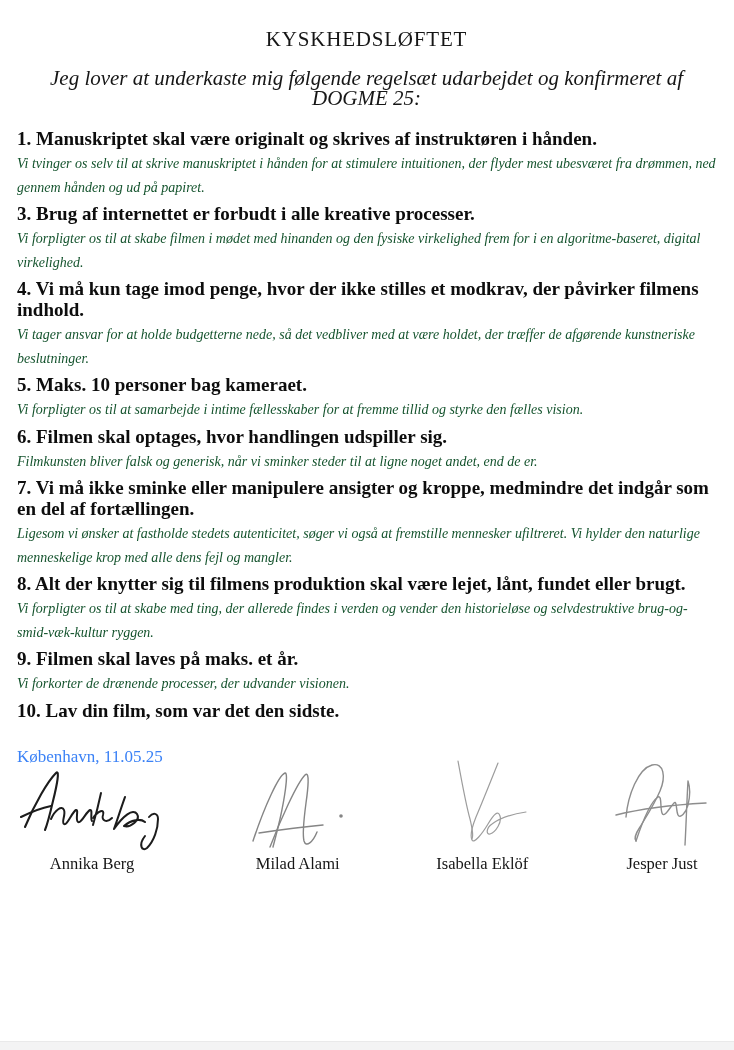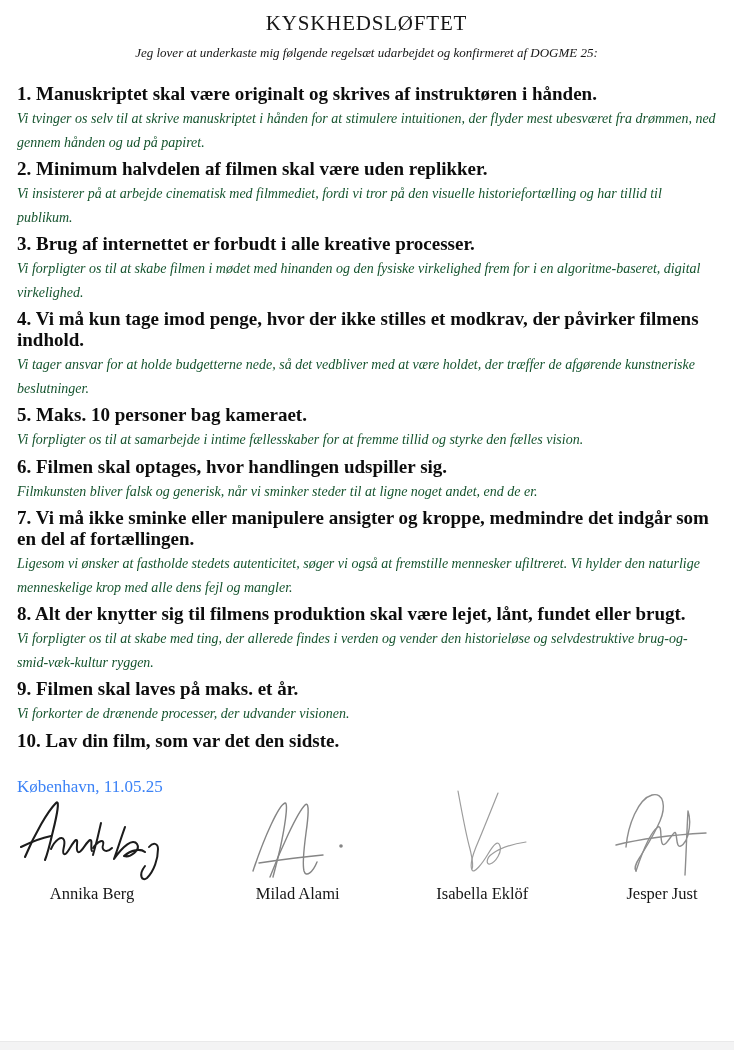--- a/index.html
+++ b/index.html
@@ -18,27 +18,27 @@
     height: 1050px;
     padding: 10px 18px 0 17px;
     position: relative;
   }
   .doc-title {
     text-align: center;
     font-size: 21px;
     line-height: 26px;
     letter-spacing: 0.8px;
     font-weight: normal;
-    margin: 0;
+    margin: 16px;
     color: #161616;
   }
   .doc-subtitle {
     text-align: center;
     font-style: italic;
-    font-size: 13px;
+    font-size: 21px;
     line-height: 20px;
     margin: 7px 0 0 0;
     color: #161616;
   }
   .rule { margin: 0; }
   .rule-heading {
     font-weight: bold;
     font-size: 19px;
     line-height: 21px;
     margin: 4px 0 3px 0;
@@ -95,24 +95,20 @@
 <div class="page">
 
   <h1 class="doc-title">KYSKHEDSLØFTET</h1>
   <p class="doc-subtitle">Jeg lover at underkaste mig følgende regelsæt udarbejdet og konfirmeret af DOGME 25:</p>
 
   <section class="rule first">
     <h2 class="rule-heading">1. Manuskriptet skal være originalt og skrives af instruktøren i hånden.</h2>
     <p class="rule-body">Vi tvinger os selv til at skrive manuskriptet i hånden for at stimulere intuitionen, der flyder mest ubesværet fra drømmen, ned gennem hånden og ud på papiret.</p>
   </section>
 
-  <section class="rule">
-    <h2 class="rule-heading">2. Minimum halvdelen af filmen skal være uden replikker.</h2>
-    <p class="rule-body">Vi insisterer på at arbejde cinematisk med filmmediet, fordi vi tror på den visuelle historiefortælling og har tillid til publikum.</p>
-  </section>
 
   <section class="rule">
     <h2 class="rule-heading">3. Brug af internettet er forbudt i alle kreative processer.</h2>
     <p class="rule-body">Vi forpligter os til at skabe filmen i mødet med hinanden og den fysiske virkelighed frem for i en algoritme-baseret, digital virkelighed.</p>
   </section>
 
   <section class="rule">
     <h2 class="rule-heading">4. Vi må kun tage imod penge, hvor der ikke stilles et modkrav, der påvirker filmens indhold.</h2>
     <p class="rule-body">Vi tager ansvar for at holde budgetterne nede, så det vedbliver med at være holdet, der træffer de afgørende kunstneriske beslutninger.</p>
   </section>

